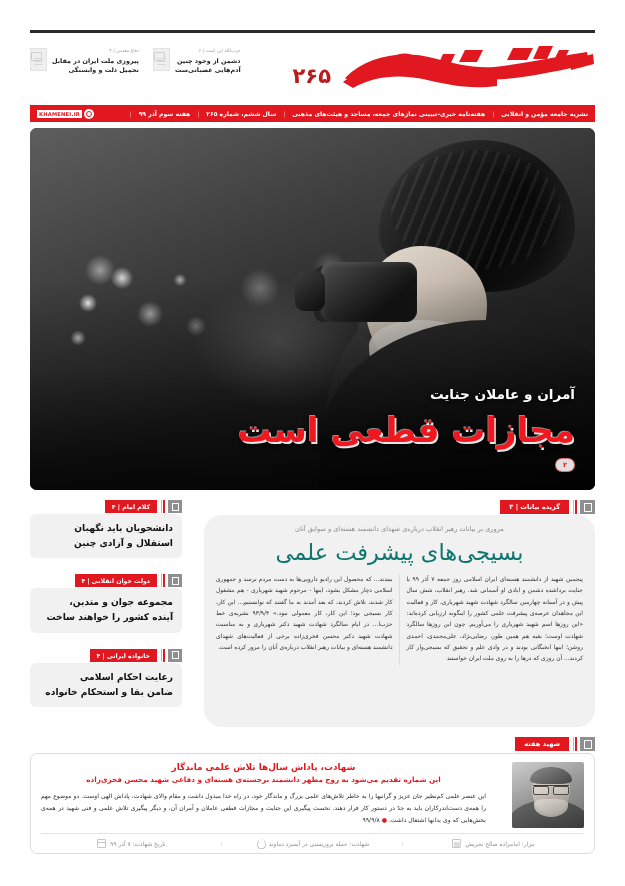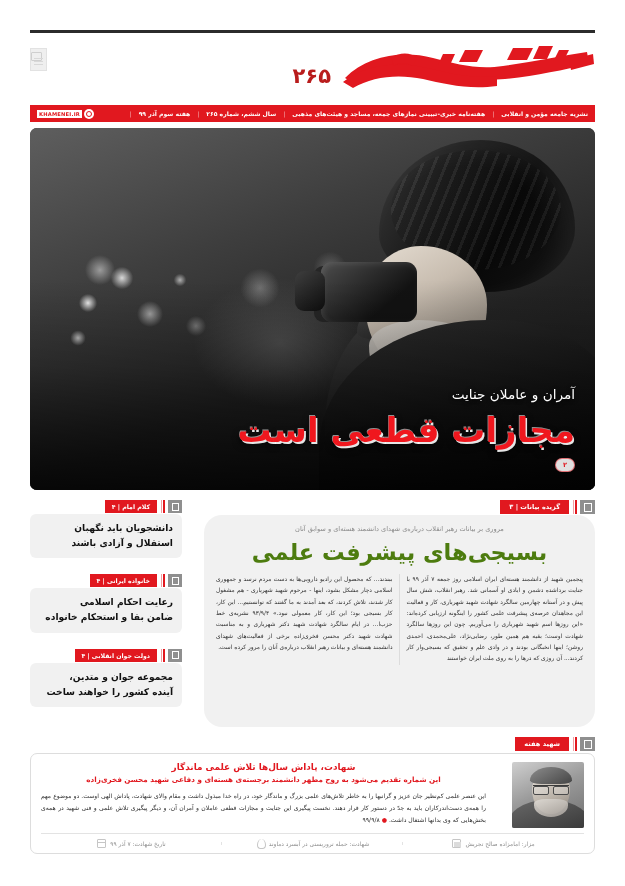--- a/index.html
+++ b/index.html
@@ -306,21 +306,21 @@
     position: absolute;
     right: 20px;
     bottom: 18px;
     left: 20px;
     text-align: right;
     direction: rtl;
   }
   .hero-kicker {
     color: #ffffff;
     font-size: 13.6px;
-    font-weight: normal;
+    font-weight: bold;
     line-height: 1.58;
     text-shadow: 0 1px 4px rgba(0,0,0,.9);
     margin-bottom: 5px;
   }
   .hero-headline {
     color: #f0171e;
     font-size: 34px;
     font-weight: bold;
     line-height: 1.12;
     letter-spacing: -0.6px;
@@ -411,22 +411,22 @@
   }
   .main-kicker {
     font-size: 6.6px;
     color: #8a8a8a;
     text-align: center;
     margin-bottom: 4px;
     line-height: 1.5;
   }
   .main-title {
     font-size: 22.5px;
-    font-weight: bold;
-    color: #4d7c0f;
+    font-weight: normal;
+    color: #0f766e;
     text-align: center;
     letter-spacing: -0.4px;
     margin-bottom: 9px;
   }
   .main-body {
     column-count: 2;
     column-gap: 14px;
     column-rule: 0.5px solid #dcdcdc;
     font-size: 5.9px;
     line-height: 1.92;
@@ -660,22 +660,35 @@
             <path d="M54 14 C62 8, 74 8, 80 14 L76 22 C70 18, 62 18, 57 22 Z"></path>
             <path d="M232 16 L256 10 L257 20 L234 26 Z"></path>
           </g>
         </svg>
       </div>
       <div class="issue-no">۲۶۵</div>
     </div>
 
     <div class="teasers">
 
-
       <div class="teaser">
+        <div class="teaser-text">
+          <div class="teaser-kicker">حزب‌الله این است | ۶</div>
+          <div class="teaser-title">دشمن از وجود چنین</div>
+          <div class="teaser-title">آدم‌هایی عصبانی‌ست</div>
+        </div>
+        <div class="teaser-thumb"></div>
+      </div>
+
+      <div class="teaser">
+        <div class="teaser-text">
+          <div class="teaser-kicker">دفاع مقدس | ۴</div>
+          <div class="teaser-title">پیروزی ملت ایران در مقابل</div>
+          <div class="teaser-title">تحمیل ذلت و وابستگی</div>
+        </div>
         <div class="teaser-thumb"></div>
       </div>
 
     </div>
   </div>
 
   <div class="red-bar">
     <div class="red-bar-item">نشریه جامعه مؤمن و انقلابی</div>
     <div class="red-bar-sep">|</div>
     <div class="red-bar-item">هفته‌نامه خبری-تبیینی نمازهای جمعه، مساجد و هیئت‌های مذهبی</div>
@@ -743,58 +756,58 @@
               <span></span>
             </div>
           <div class="sec-bars">
               <i></i>
               <i></i>
             </div>
           <div class="side-label">کلام امام | ۴</div>
         </div>
         <div class="side-card">
           <div class="side-text">دانشجویان باید نگهبان</div>
-          <div class="side-text">استقلال و آزادی باشند</div>
+          <div class="side-text">استقلال و آزادی چنین</div>
+        </div>
+      </div>
+
+      <div class="side-item">
+        <div class="side-head">
+          <div class="side-icon">
+              <span></span>
+            </div>
+          <div class="sec-bars">
+              <i></i>
+              <i></i>
+            </div>
+          <div class="side-label">دولت جوان انقلابی | ۴</div>
+        </div>
+        <div class="side-card">
+          <div class="side-text">مجموعه جوان و متدین،</div>
+          <div class="side-text">آینده کشور را خواهند ساخت</div>
         </div>
       </div>
 
       <div class="side-item">
         <div class="side-head">
           <div class="side-icon">
               <span></span>
             </div>
           <div class="sec-bars">
               <i></i>
               <i></i>
             </div>
           <div class="side-label">خانواده ایرانی | ۴</div>
         </div>
         <div class="side-card">
           <div class="side-text">رعایت احکام اسلامی</div>
           <div class="side-text">ضامن بقا و استحکام خانواده</div>
         </div>
       </div>
 
-      <div class="side-item">
-        <div class="side-head">
-          <div class="side-icon">
-              <span></span>
-            </div>
-          <div class="sec-bars">
-              <i></i>
-              <i></i>
-            </div>
-          <div class="side-label">دولت جوان انقلابی | ۴</div>
-        </div>
-        <div class="side-card">
-          <div class="side-text">مجموعه جوان و متدین،</div>
-          <div class="side-text">آینده کشور را خواهند ساخت</div>
-        </div>
-      </div>
-
     </div>
   </div>
 
   <div class="martyr-head">
     <div class="sec-icon">
         <span></span>
       </div>
     <div class="sec-bars">
         <i></i>
         <i></i>

